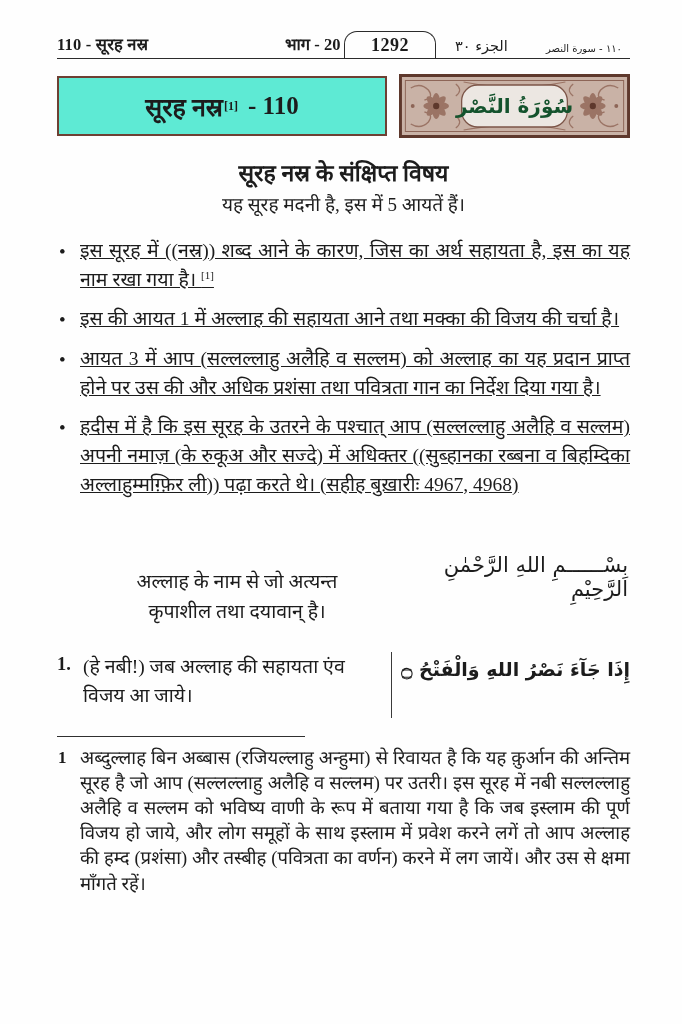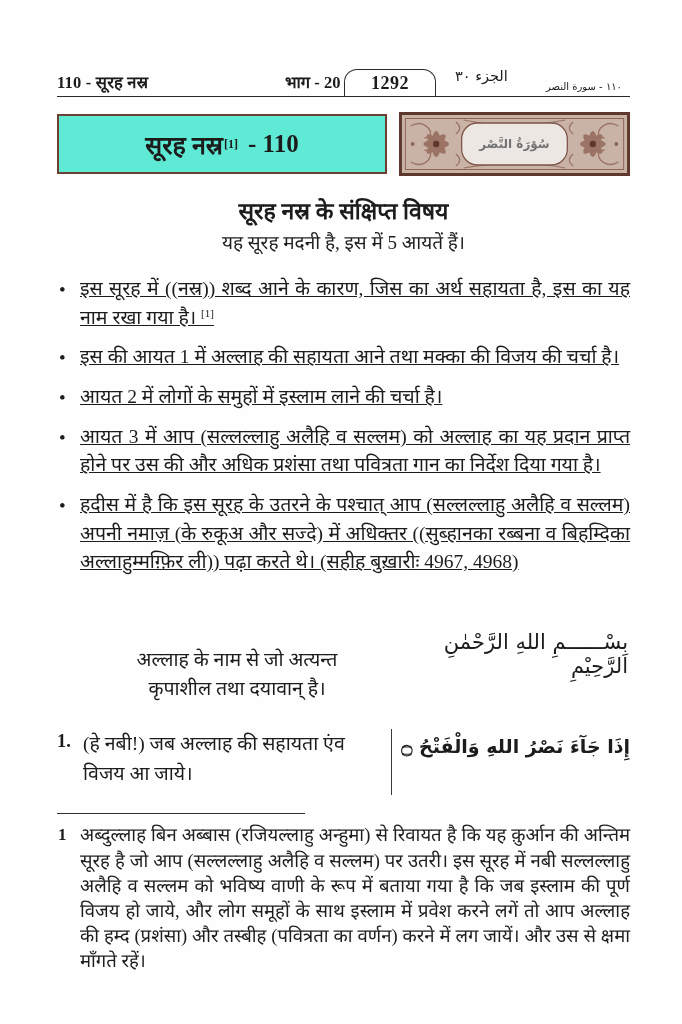--- a/index.html
+++ b/index.html
@@ -10,54 +10,54 @@
     background:#fefefe;
     font-family:"Liberation Serif","DejaVu Serif",serif;
     color:#1c1c1c;
     overflow:hidden;
   }
   .content { position:absolute; left:57px; right:52px; top:0; }
 
   
   .running-head {
     position:relative;
-    margin-top:67px;
+    margin-top:29px;
     height:29px;
     border-bottom:1.6px solid #2b2b2b;
   }
   .hdr-left  { position:absolute; left:0;   bottom:3px; font-size:16.5px; font-weight:600; letter-spacing:.2px; }
   .hdr-part  { position:absolute; left:228px; bottom:3px; font-size:16.5px; font-weight:600; }
   .hdr-tab {
     position:absolute; left:287px; bottom:0;
     width:90px; height:26px;
     border:1.6px solid #2b2b2b; border-bottom:none;
     border-radius:13px 13px 0 0;
     display:flex; align-items:center; justify-content:center;
     font-size:18px; font-weight:700; letter-spacing:.5px;
   }
-  .hdr-juz   { position:absolute; left:398px; bottom:12px; font-size:14.5px; font-family:"DejaVu Sans",sans-serif; direction:rtl; }
+  .hdr-juz   { position:absolute; left:398px; bottom:4px; font-size:14.5px; font-family:"DejaVu Sans",sans-serif; direction:rtl; }
   .hdr-right { position:absolute; right:8px;  bottom:4px; font-size:10px; font-family:"DejaVu Sans",sans-serif; direction:rtl; }
 
   
   .banner-row { margin-top:15px; display:flex; gap:12px; align-items:center; }
   .title-box {
     width:326px; height:56px;
     border:2px solid #6e4033; background:#5eead4;
     display:flex; align-items:center; justify-content:center;
     font-size:25px; font-weight:600;
   }
   .title-box sup { font-size:12px; margin:0 2px 0 1px; }
   .title-num { margin-left:8px; }
   .ornament { position:relative; flex:1; height:64px; }
   .ornament svg { display:block; width:100%; height:100%; }
   .ornament-title {
     position:absolute; inset:0;
     display:flex; align-items:center; justify-content:center;
     font-family:"DejaVu Sans",sans-serif;
-    font-size:12px; font-weight:700; color:#737373; direction:rtl;
+    font-size:20px; font-weight:700; color:#14532d; direction:rtl;
   }
 
   
   .sum-heading { margin-top:18px; text-align:center; font-size:23px; font-weight:700; }
   .sum-sub     { margin-top:3px; text-align:center; font-size:19px; }
 
   .bullets { margin-top:20px; padding:0; list-style:none;text-decoration:underline; }
   .bullets li {
     position:relative; padding-left:23px; margin-bottom:11px;
     font-size:19.5px; line-height:1.47; text-align:justify;
@@ -147,21 +147,20 @@
         <div class="ornament-title">سُوْرَةُ النَّصْر</div>
       </div>
     </div>
 
     <div class="sum-heading">सूरह नस्र के संक्षिप्त विषय</div>
     <div class="sum-sub">यह सूरह मदनी है, इस में 5 आयतें हैं।</div>
 
     <ul class="bullets">
       <li><span>इस सूरह में ((नस्र)) शब्द आने के कारण, जिस का अर्थ सहायता है, इस का यह नाम रखा गया है। </span><sup>[1]</sup></li>
       <li><span>इस की आयत 1 में अल्लाह की सहायता आने तथा मक्का की विजय की चर्चा है।</span></li>
-      <li><span>आयत 2 में लोगों के समुहों में इस्लाम लाने की चर्चा है।</span></li>
       <li><span>आयत 3 में आप (सल्लल्लाहु अलैहि व सल्लम) को अल्लाह का यह प्रदान प्राप्त होने पर उस की और अधिक प्रशंसा तथा पवित्रता गान का निर्देश दिया गया है।</span></li>
       <li><span>हदीस में है कि इस सूरह के उतरने के पश्चात् आप (सल्लल्लाहु अलैहि व सल्लम) अपनी नमाज़ (के रुकूअ और सज्दे) में अधिक्तर ((सुब्हानका रब्बना व बिहम्दिका अल्लाहुम्मग़्फ़िर ली)) पढ़ा करते थे। (सहीह बुख़ारीः 4967, 4968)</span></li>
     </ul>
 
     <div class="bismillah-row">
       <div class="bis-hindi">
         <div>अल्लाह के नाम से जो अत्यन्त</div>
         <div>कृपाशील तथा दयावान् है।</div>
       </div>
       <div class="bis-arabic">بِسْــــــمِ اللهِ الرَّحْمٰنِ الرَّحِيْمِ</div>

